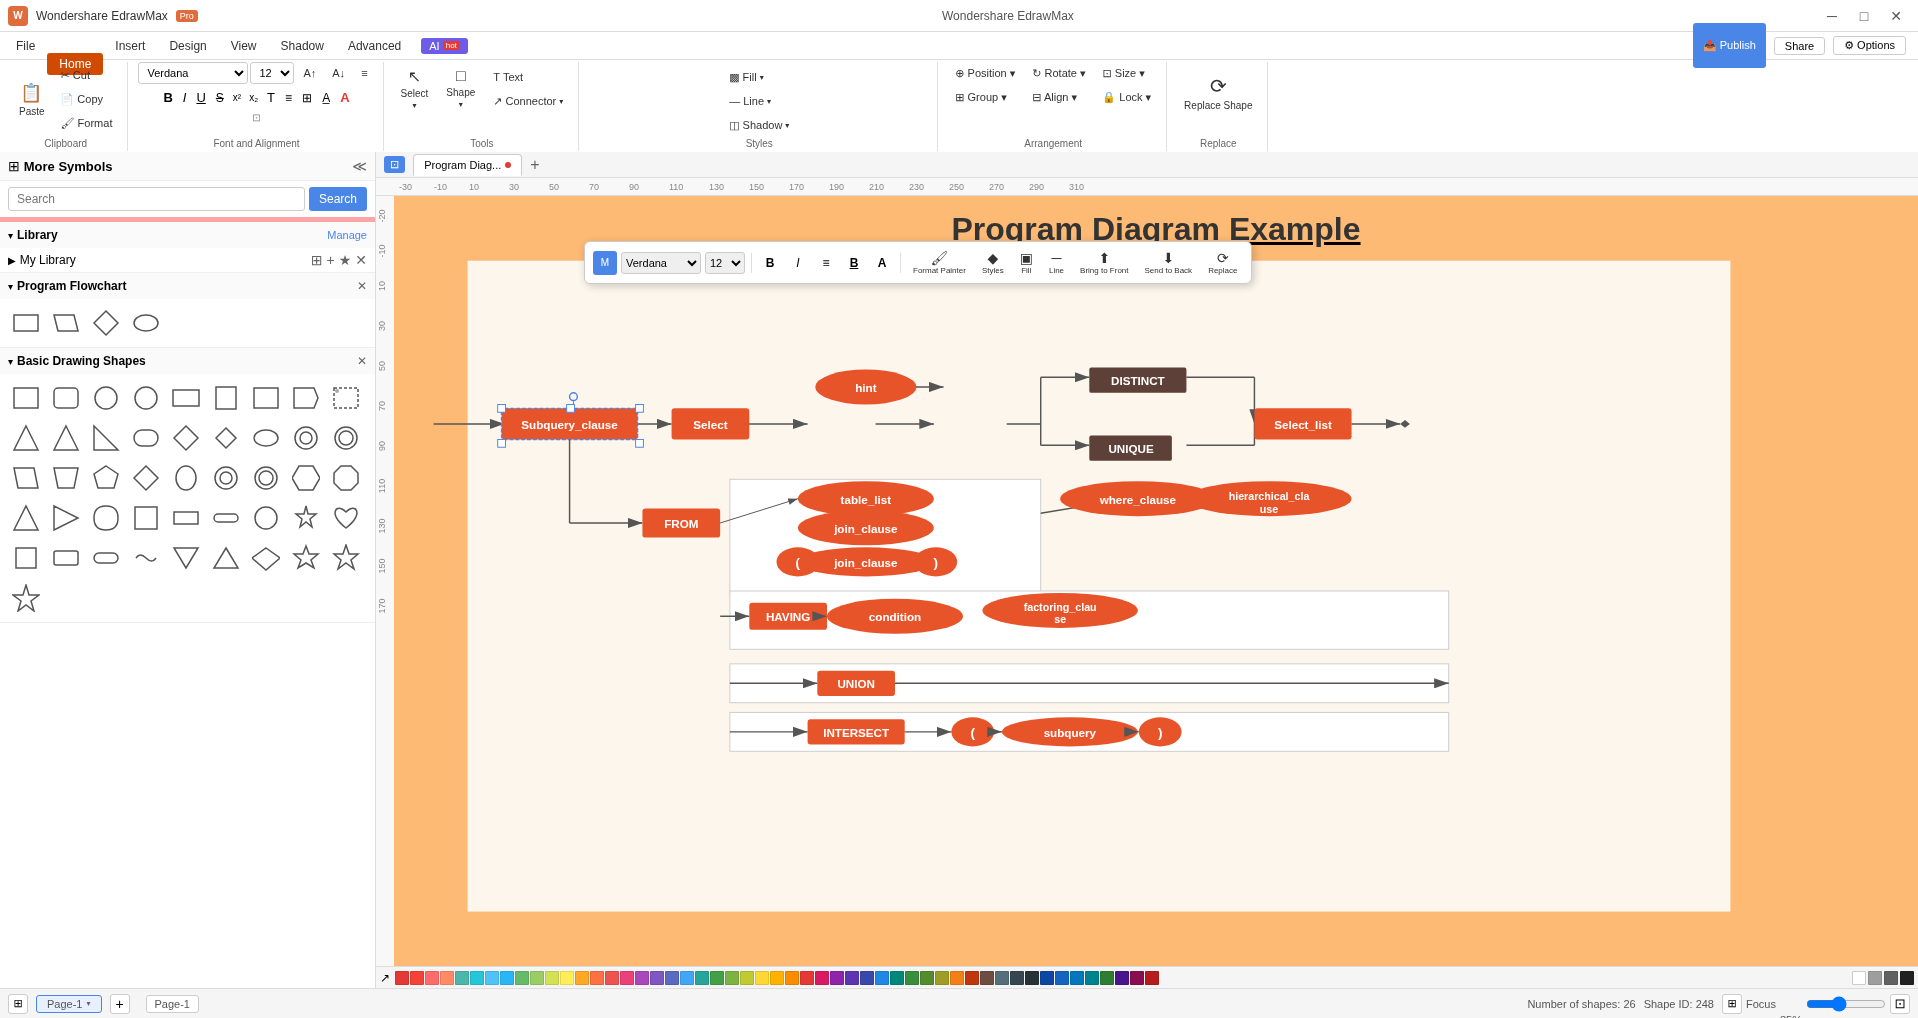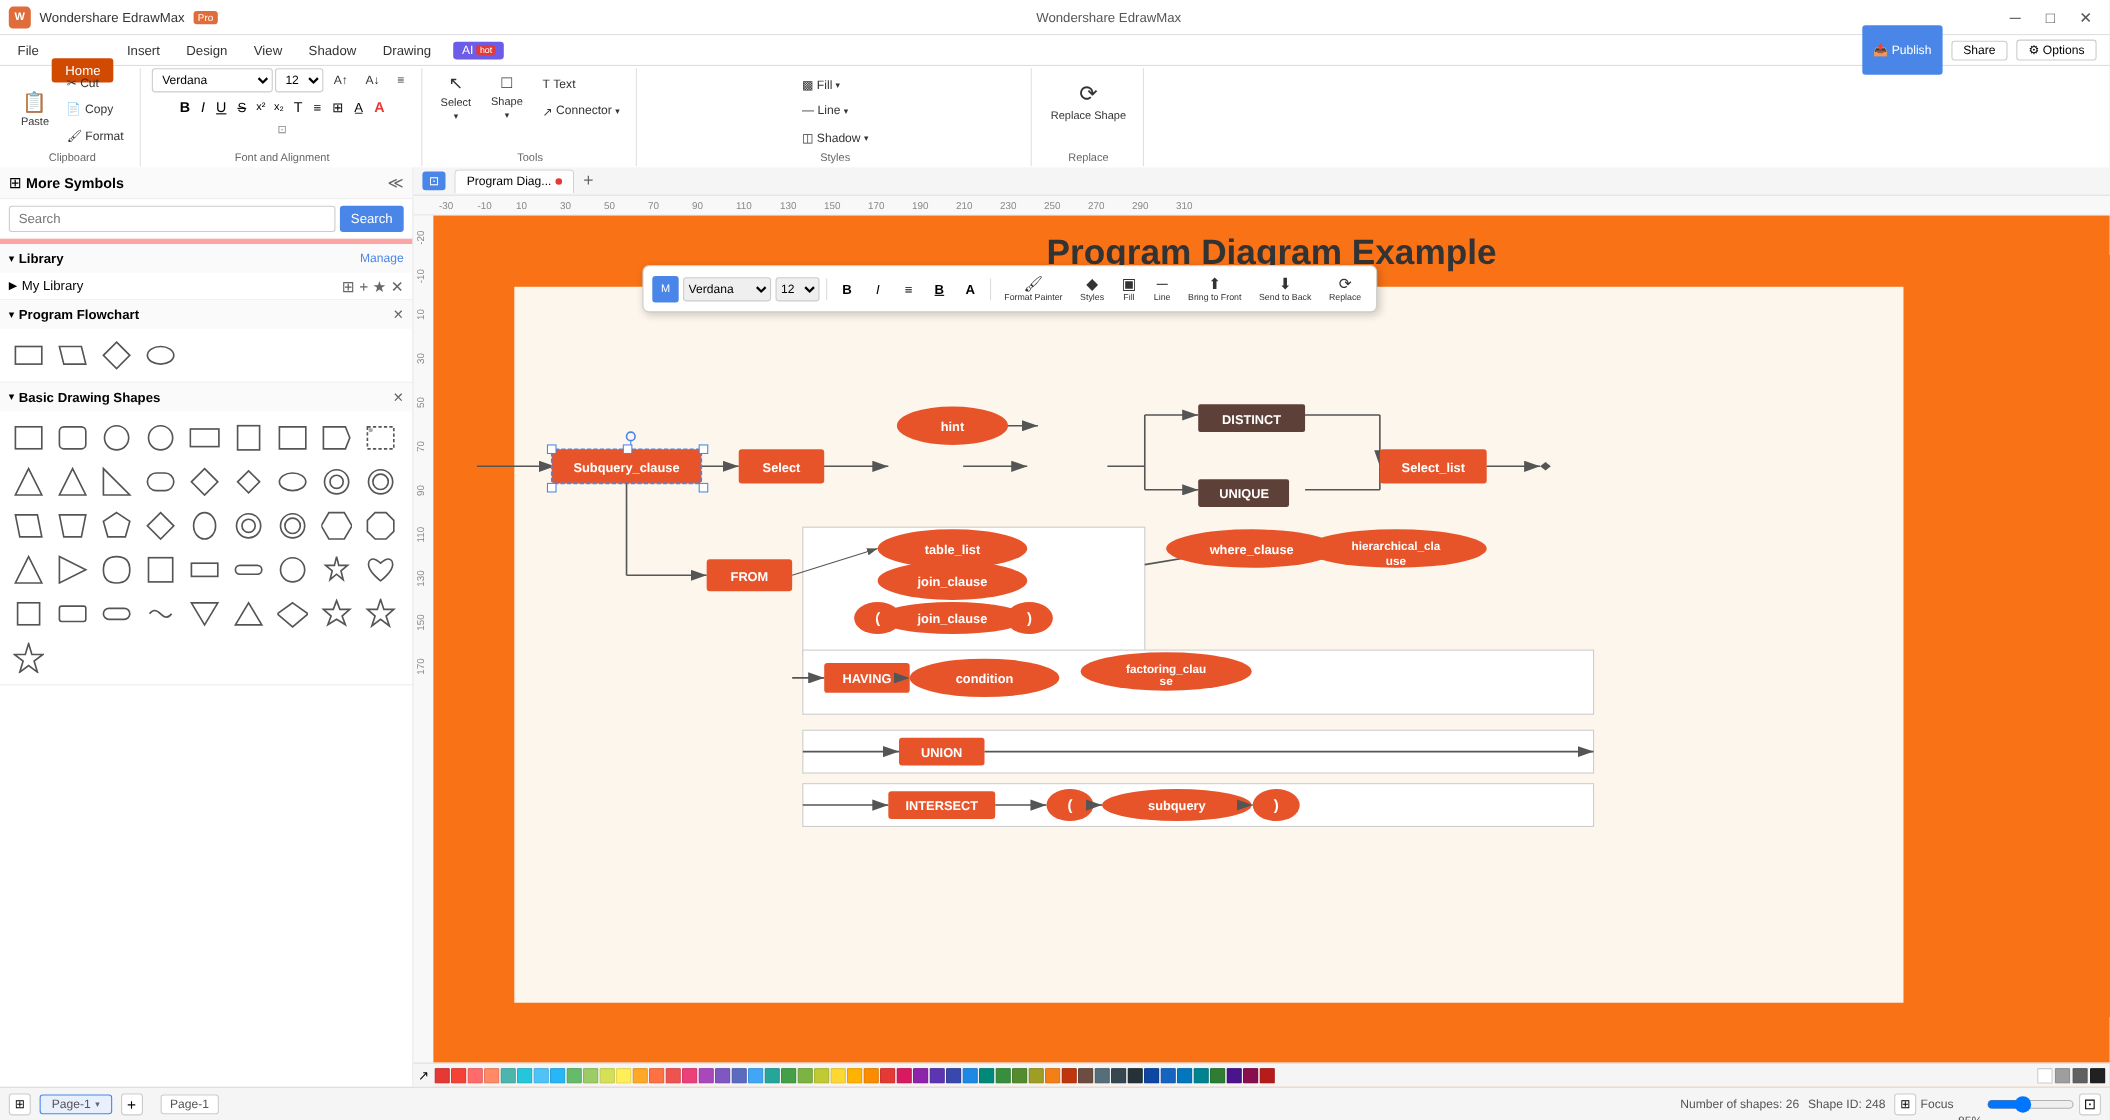--- a/index.html
+++ b/index.html
@@ -137,21 +137,21 @@
       position: relative; overflow: hidden;
     }
     .ruler-v {
       width: 18px; background: #f8f8f8; border-right: 1px solid #ddd;
       position: absolute; top: 44px; left: 0; bottom: 0;
     }
 
     
     #canvas-content {
       position: absolute; top: 44px; left: 18px; right: 0; bottom: 0;
-      background: #f97316; overflow: hidden;
+      background: #fdba74; overflow: hidden; text-decoration: underline;
     }
 
     
     .diagram-title {
       text-align: center; font-size: 32px; font-weight: bold;
       color: #333; padding: 20px 0 10px;
     }
 
     
     #float-toolbar {
@@ -222,21 +222,21 @@
   </div>
 </div>
 
 <div id="menubar" style="display:flex;align-items:center;height:28px;background:#fff;border-bottom:1px solid #ddd;padding:0 4px;">
   <div class="menu-item">File</div>
   <div class="menu-item active">Home</div>
   <div class="menu-item">Insert</div>
   <div class="menu-item">Design</div>
   <div class="menu-item">View</div>
   <div class="menu-item">Shadow</div>
-  <div class="menu-item">Drawing</div>
+  <div class="menu-item">Advanced</div>
   <div style="margin-left:8px;" class="ai-btn">
     <span>AI</span>
     <span class="hot-badge">hot</span>
   </div>
   <div style="margin-left:auto;display:flex;align-items:center;gap:8px;padding-right:8px;">
     <button style="background:#4a86e8;color:white;border:none;border-radius:3px;padding:16px 10px;cursor:pointer;font-size:11px;">📤 Publish</button>
     <button style="background:transparent;border:1px solid #ccc;border-radius:3px;padding:2px 10px;cursor:pointer;font-size:11px;">Share</button>
     <button style="background:transparent;border:1px solid #ccc;border-radius:3px;padding:2px 10px;cursor:pointer;font-size:11px;">⚙ Options</button>
   </div>
 </div>
@@ -329,20 +329,37 @@
       
     </div>
     <div style="display:flex;flex-direction:column;gap:2px;margin-top:2px;">
       <div class="ribbon-btn-small">▩ Fill <span style="font-size:8px;">▾</span></div>
       <div class="ribbon-btn-small">― Line <span style="font-size:8px;">▾</span></div>
       <div class="ribbon-btn-small">◫ Shadow <span style="font-size:8px;">▾</span></div>
     </div>
     <div class="ribbon-group-label">Styles</div>
   </div>
 
+  <div class="ribbon-group">
+    <div class="ribbon-row" style="flex:1;align-items:flex-start;gap:3px;">
+      <div style="display:flex;flex-direction:column;gap:2px;">
+        <div class="ribbon-btn-small">⊕ Position ▾</div>
+        <div class="ribbon-btn-small">⊞ Group ▾</div>
+      </div>
+      <div style="display:flex;flex-direction:column;gap:2px;">
+        <div class="ribbon-btn-small">↻ Rotate ▾</div>
+        <div class="ribbon-btn-small">⊟ Align ▾</div>
+      </div>
+      <div style="display:flex;flex-direction:column;gap:2px;">
+        <div class="ribbon-btn-small">⊡ Size ▾</div>
+        <div class="ribbon-btn-small">🔒 Lock ▾</div>
+      </div>
+    </div>
+    <div class="ribbon-group-label">Arrangement</div>
+  </div>
 
   <div class="ribbon-group">
     <div class="ribbon-btn" style="height:60px;flex-direction:column;">
       <span style="font-size:20px;">⟳</span>
       <span style="font-size:10px;text-align:center;">Replace Shape</span>
     </div>
     <div class="ribbon-group-label">Replace</div>
   </div>
 </div>
 

